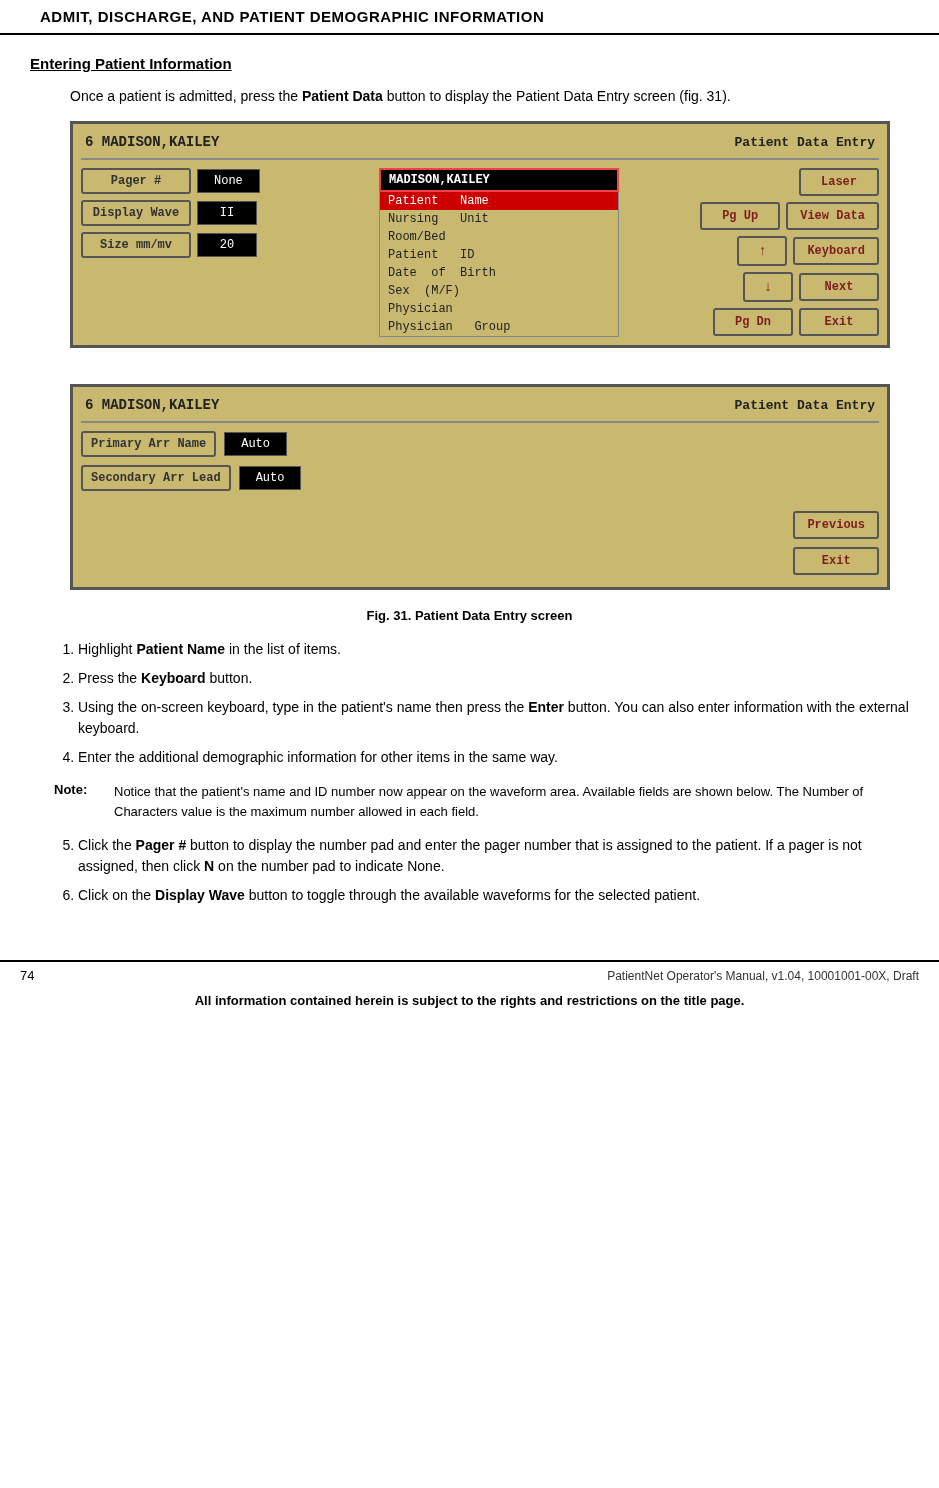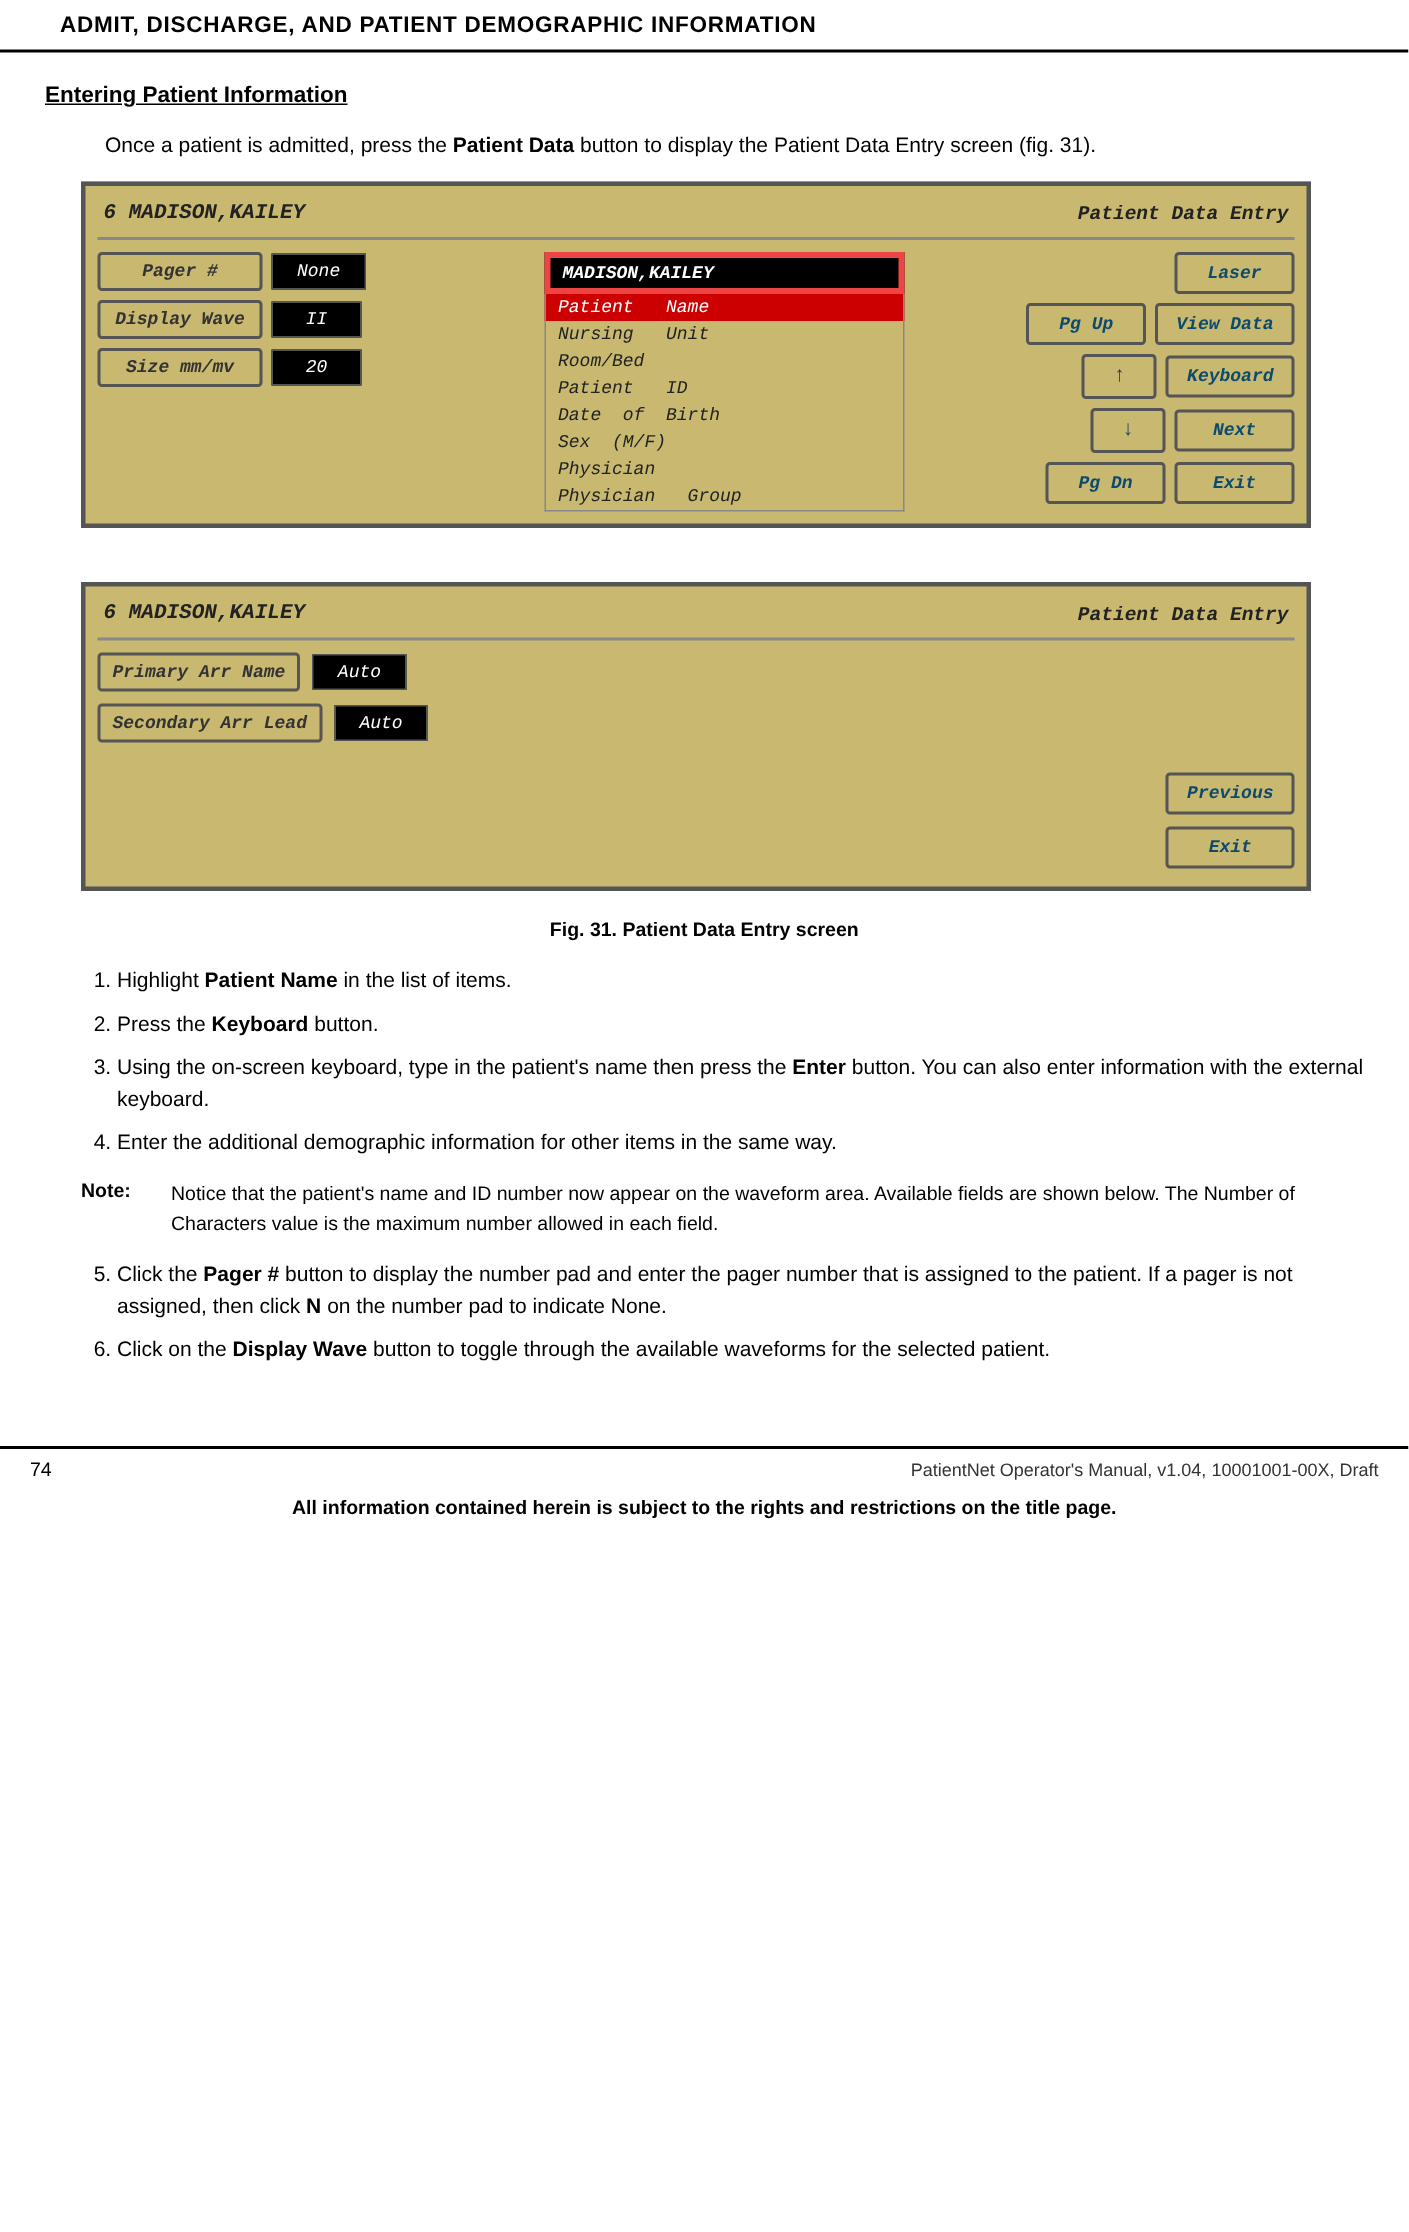--- a/index.html
+++ b/index.html
@@ -37,23 +37,22 @@
 
     .intro-text {
       margin-left: 40px;
       margin-bottom: 14px;
       font-size: 14px;
       line-height: 1.5;
     }
 
     
     .screen-container {
-      margin-left: 24px;
+      margin-left: 40px;
       margin-bottom: 18px;
-      font-style: italic;
     }
 
     .screen {
       background: #c8b870;
       border: 2px solid #888;
       padding: 8px;
       width: 820px;
       font-family: 'Courier New', monospace;
       position: relative;
     }
@@ -135,21 +134,21 @@
       flex-direction: column;
     }
 
     .menu-title {
       background: #000;
       color: #fff;
       font-family: 'Courier New', monospace;
       font-size: 12px;
       padding: 3px 8px;
       font-weight: bold;
-      border: 4px solid #ef4444;
+      border: 2px solid #ef4444;
     }
 
     .menu-item {
       font-family: 'Courier New', monospace;
       font-size: 12px;
       padding: 2px 8px;
       color: #222;
       background: #c8b870;
       border-left: 1px solid #888;
       border-right: 1px solid #888;
@@ -179,21 +178,21 @@
       justify-content: flex-end;
     }
 
     .btn-screen {
       background: #c8b870;
       border: 2px solid #555;
       border-radius: 3px;
       padding: 5px 12px;
       font-size: 12px;
       font-weight: bold;
-      color: #0c4a6e;
+      color: #7f1d1d;
       font-family: 'Courier New', monospace;
       min-width: 80px;
       text-align: center;
       cursor: pointer;
     }
 
     .btn-screen.arrow {
       min-width: 50px;
       font-size: 14px;
     }

